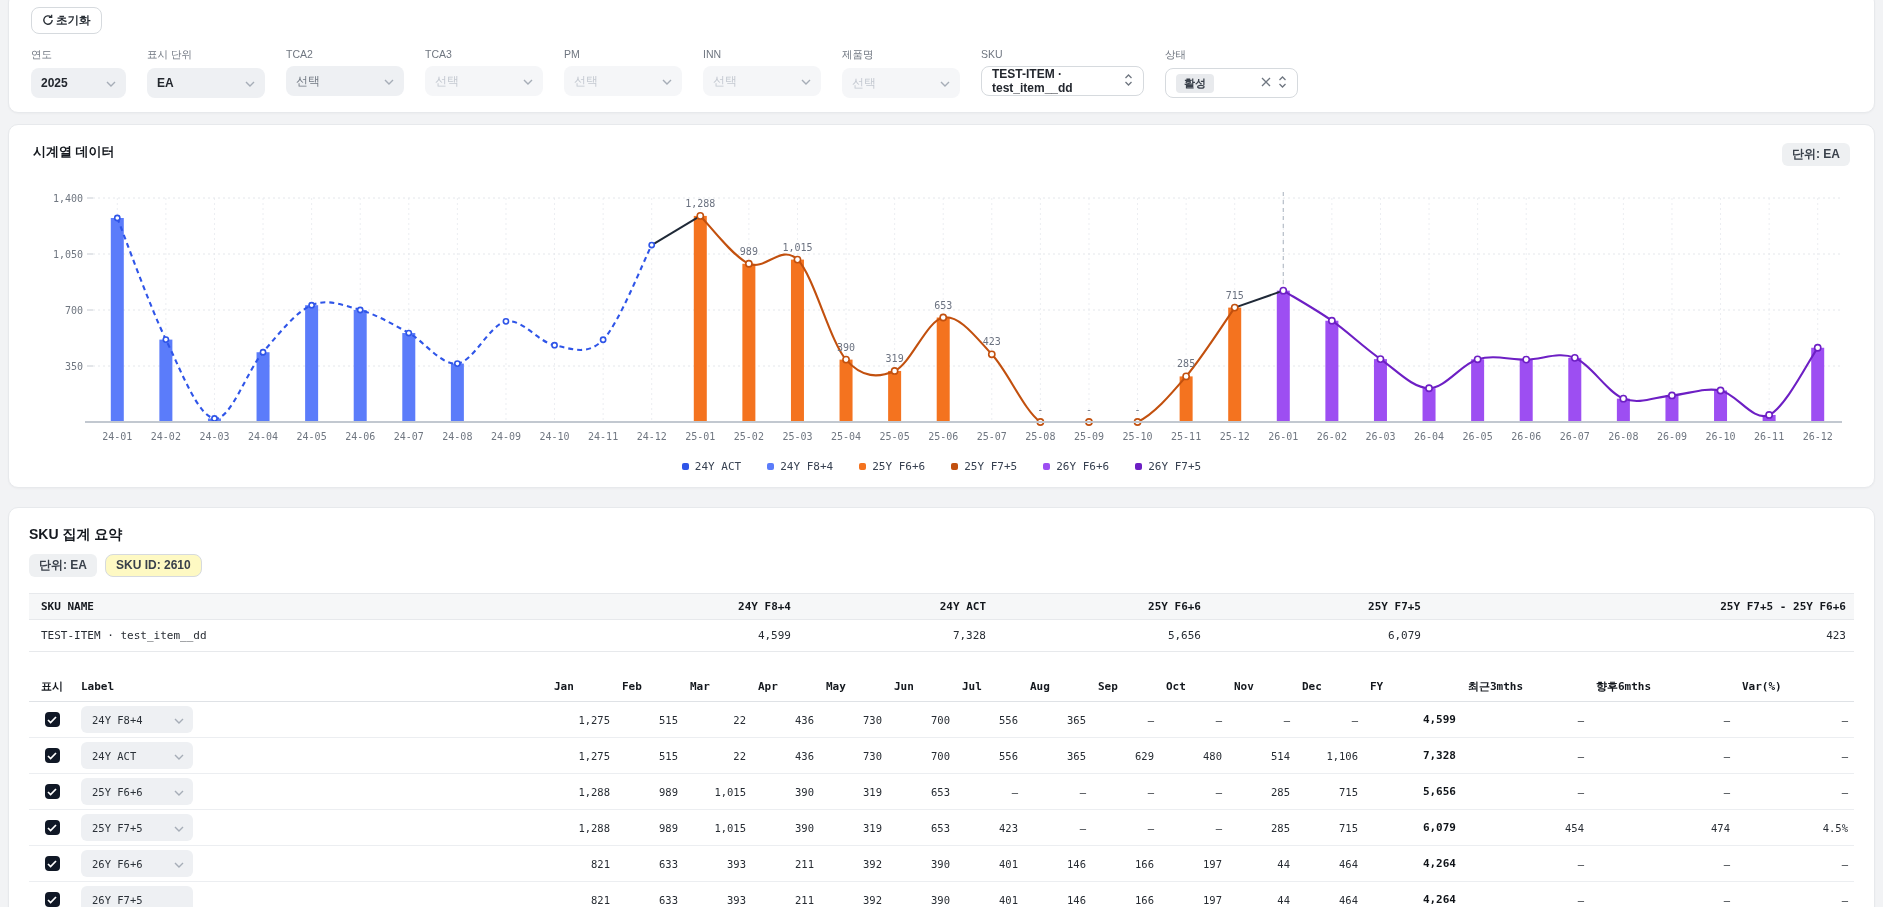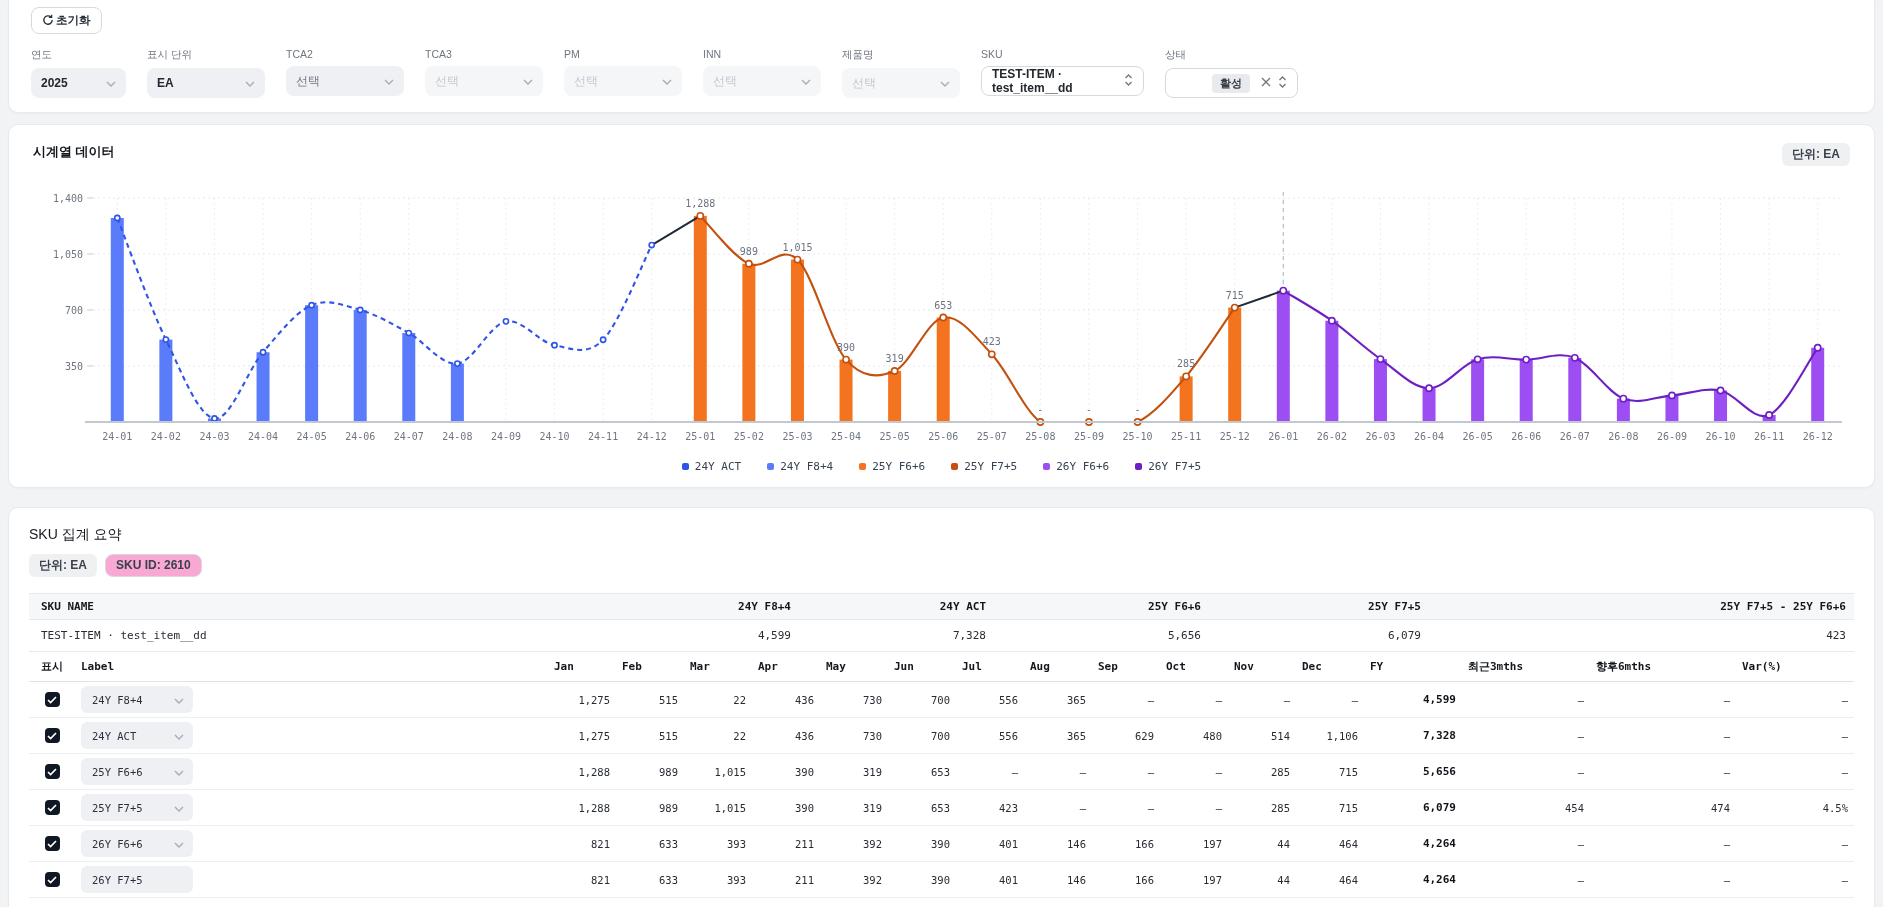--- a/index.html
+++ b/index.html
@@ -16,44 +16,44 @@
   .filter-row { display:flex; margin-top:14px; }
   .filter { display:flex; flex-direction:column; margin-right:21px; }
   .filter-label { font-size:10.5px; color:#6f7680; margin-bottom:6px; }
   .select { height:30px; border-radius:8px; background:#eef0f3; display:flex;
     align-items:center; justify-content:space-between; padding:0 10px; font-size:12px;
     font-weight:700; color:#23272e; cursor:pointer; }
   .select.placeholder { font-weight:400; color:#737a84; }
   .select.disabled { background:#f5f6f8; color:#c4c9d1; font-weight:400; cursor:default; }
   .select.white { background:#fff; border:1px solid #d6dade; font-weight:600; }
   .status-pill { background:#e8eaed; border-radius:4px; padding:2px 8px; font-size:11px;
-    font-weight:600; color:#3a414b;margin-left:36px; }
+    font-weight:600; color:#3a414b; }
   .sel-right { display:flex; align-items:center; gap:7px; }
 
   
   .chart-card { margin-top:11px; padding:18px 24px 14px; }
   .chart-head { display:flex; align-items:flex-start; justify-content:space-between; }
   .chart-title { font-size:13px; font-weight:700; color:#14181e; }
   .badge { background:#eef0f2; border-radius:6px; padding:3px 10px; font-size:12px;
     font-weight:700; color:#3a414b; white-space:nowrap; }
-  .badge.outline { background:#f9a8d4; border:1px solid #d6dade; border-radius:8px; }
+  .badge.outline { background:#fef9c3; border:1px solid #d6dade; border-radius:8px; }
   #chart { margin-top:8px; }
   .legend { display:flex; justify-content:center; gap:26px; margin-top:2px; }
   .legend-item { display:flex; align-items:center; gap:6px; font-size:11px; color:#374151;
     font-family:"DejaVu Sans Mono", monospace; }
   .legend-dot { width:7px; height:7px; border-radius:2px; }
 
   
   .summary-card { margin-top:19px; padding:18px 20px 20px; }
-  .summary-title { font-size:14px; font-weight:400; color:#14181e; }
+  .summary-title { font-size:14px; font-weight:700; color:#14181e; }
   .summary-anchor { font-size:10.5px; color:#9aa1ab; margin-top:2px; }
   .summary-badges { display:flex; gap:8px; margin:10px 0 16px; }
 
   table { border-collapse:collapse; width:100%; table-layout:fixed; }
-  #table1 { }
+  #table1 { margin-bottom:20px; }
   #table1 thead th { background:#f6f7f8; border-top:1px solid #e7e9ec; border-bottom:1px solid #e7e9ec;
     font-size:11px; font-weight:700; color:#14181e; padding:6px 8px; text-align:right;
     font-family:"DejaVu Sans Mono", monospace; }
   #table1 thead th:first-child { text-align:left; padding-left:12px; }
   #table1 tbody td { font-size:11px; color:#272c33; padding:9px 8px; text-align:right;
     border-bottom:1px solid #e7e9ec; font-family:"DejaVu Sans Mono", monospace; }
   #table1 tbody td:first-child { text-align:left; padding-left:12px; }
 
   #table2 th { font-size:11px; font-weight:700; color:#14181e; padding:7px 6px;
     border-bottom:1px solid #dfe2e6; text-align:left; font-family:"DejaVu Sans Mono", monospace; }

